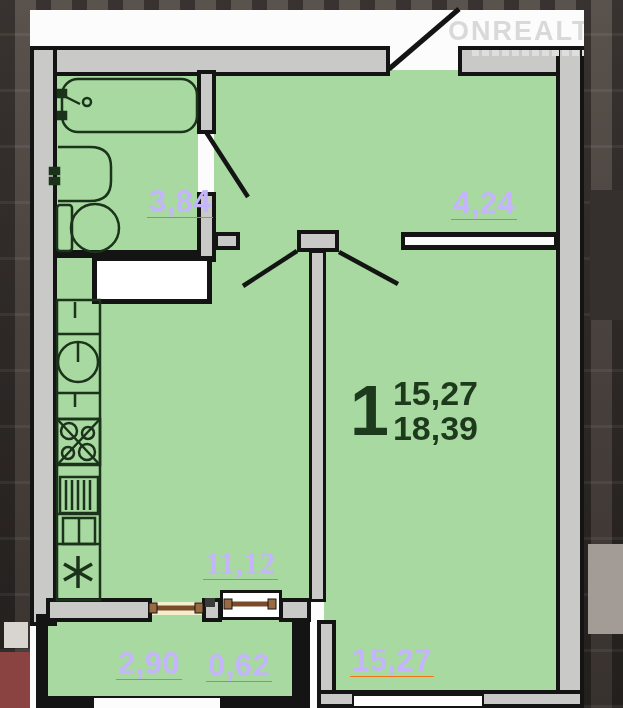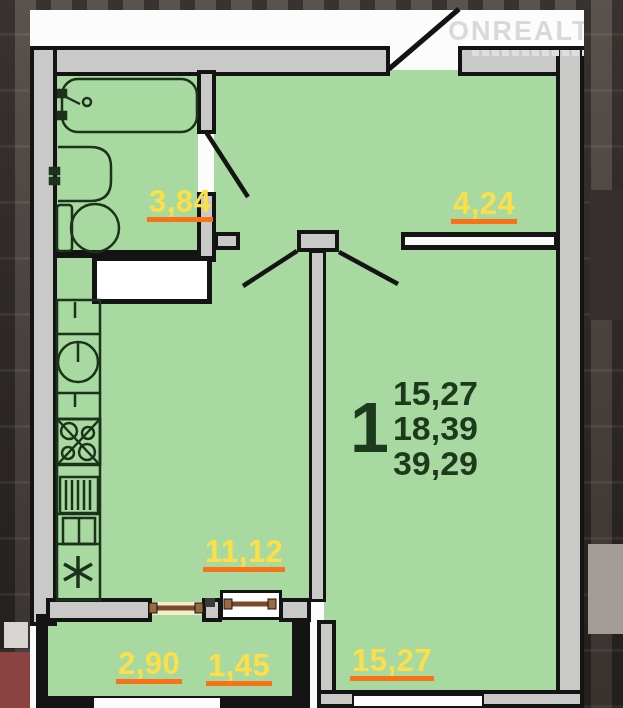--- a/index.html
+++ b/index.html
@@ -14,22 +14,22 @@
   .deco{position:absolute;}
   
   .sheet{position:absolute;left:30px;top:10px;width:554px;height:698px;background:#fcfcfc;}
   .room{position:absolute;background:#a7d9a0;}
   .wall{position:absolute;background:#c9c9c7;border:4px solid #141414;box-sizing:border-box;}
   .wall--white{background:#fafafa;border-width:5px 4px;}
   .wall--black{background:#141414;border:none;}
   .opening{position:absolute;background:#fcfcfc;}
   svg.lines{position:absolute;left:0;top:0;z-index:6;pointer-events:none;}
   
-  .lbl{position:absolute;z-index:7;color:#fde047;font-size:31px;font-weight:600;
-       letter-spacing:.5px;border-bottom:5px solid #f97316;padding:0 2px 0 2px;line-height:1.0;}
+  .lbl{position:absolute;z-index:7;color:#c4b5fd;font-size:31px;font-weight:600;
+       letter-spacing:.5px;border-bottom:1px solid #f97316;padding:0 2px 0 2px;line-height:1.0;}
   .summary{position:absolute;z-index:7;left:350px;top:376px;display:flex;align-items:center;color:#1d3a1d;}
   .summary .big{font-size:70px;font-weight:700;line-height:.9;margin-right:4px;}
   .summary .col{display:flex;flex-direction:column;font-size:34px;font-weight:600;line-height:35px;}
   
   .wm{position:absolute;left:436px;top:16px;width:148px;height:46px;overflow:hidden;z-index:8;}
   .wm-row{display:flex;align-items:center;gap:12px;}
   .wm-text{color:#d9d9d9;font-size:27px;font-weight:800;letter-spacing:2px;line-height:1;}
   .wm-tag{position:absolute;left:36px;top:34px;width:112px;height:6px;
           background:repeating-linear-gradient(90deg,#dedede 0 7px,rgba(0,0,0,0) 7px 10px);}
 </style>
@@ -148,31 +148,30 @@
       <rect x="195" y="603" width="8" height="10" fill="#9a6a42" stroke="#141414" stroke-width="1"></rect>
       <rect x="205" y="598" width="10" height="9" fill="#3a3a3a"></rect>
       <line x1="228" y1="604" x2="272" y2="604" stroke="#7a4a2a" stroke-width="5"></line>
       <rect x="224" y="599" width="8" height="10" fill="#9a6a42" stroke="#141414" stroke-width="1"></rect>
       <rect x="268" y="599" width="8" height="10" fill="#9a6a42" stroke="#141414" stroke-width="1"></rect>
     </g>
   </svg>
 
   <div class="lbl" style="left:147px;top:186px;">3,84</div>
   <div class="lbl" style="left:451px;top:188px;">4,24</div>
-  <div class="lbl" style="left:203px;top:536px;">11,12</div>
+  <div class="lbl" style="left:203px;top:548px;font-family:Liberation Serif, serif;">11,12</div>
   <div class="lbl" style="left:350px;top:645px;">15,27</div>
   <div class="lbl" style="left:116px;top:648px;">2,90</div>
-  <div class="lbl" style="left:206px;top:650px;">1,45</div>
+  <div class="lbl" style="left:206px;top:650px;">0,62</div>
 
   <div class="summary">
     <div class="big">1</div>
     <div class="col">
       <span>15,27</span>
       <span>18,39</span>
-      <span>39,29</span>
     </div>
   </div>
 
   <div class="wm">
     <div class="wm-row">
       <svg width="30" height="30" viewBox="0 0 30 30">
         <path d="M15 2 L28 10 V28 H2 V10 Z" fill="#d9d9d9"></path>
         <path d="M15 9 L22 13.5 V22 L15 26 L8 22 V13.5 Z" fill="#fcfcfc"></path>
       </svg>
       <span class="wm-text">ONREALT</span>

